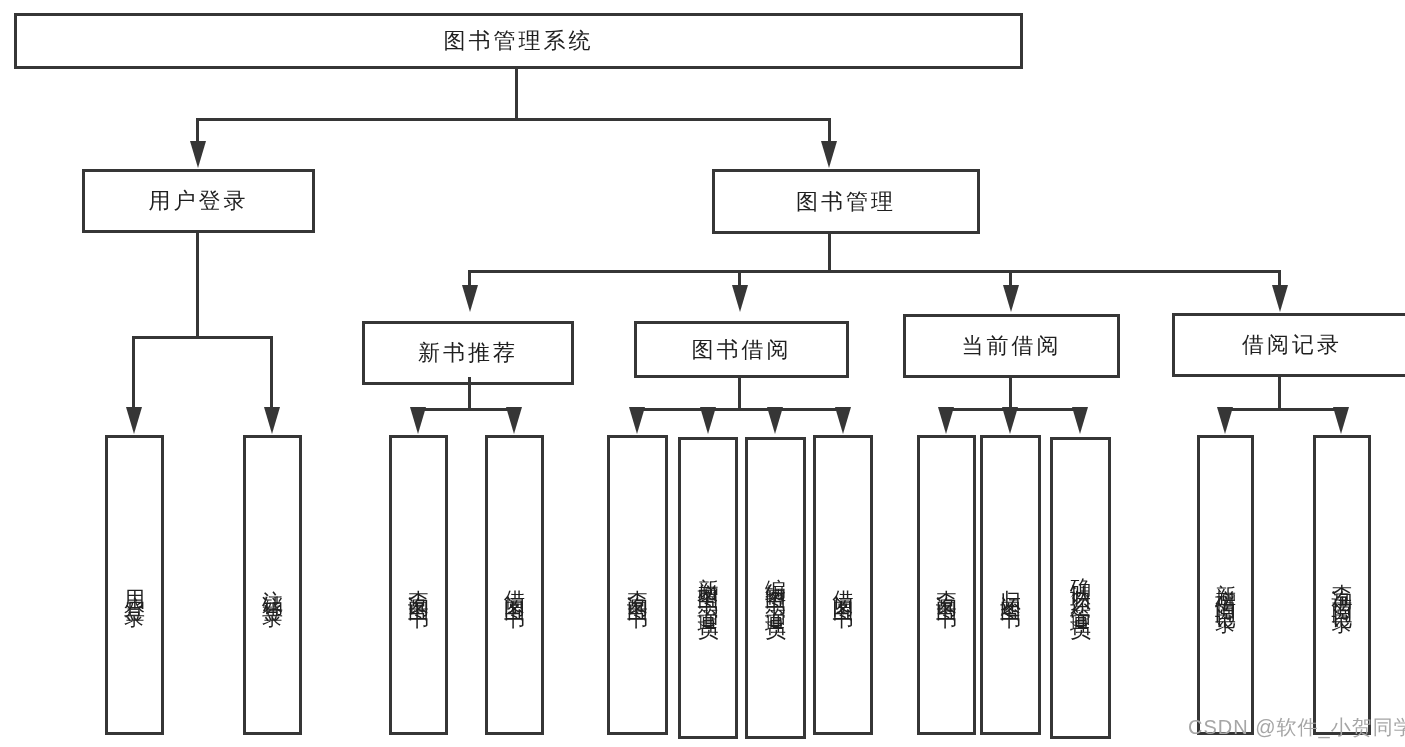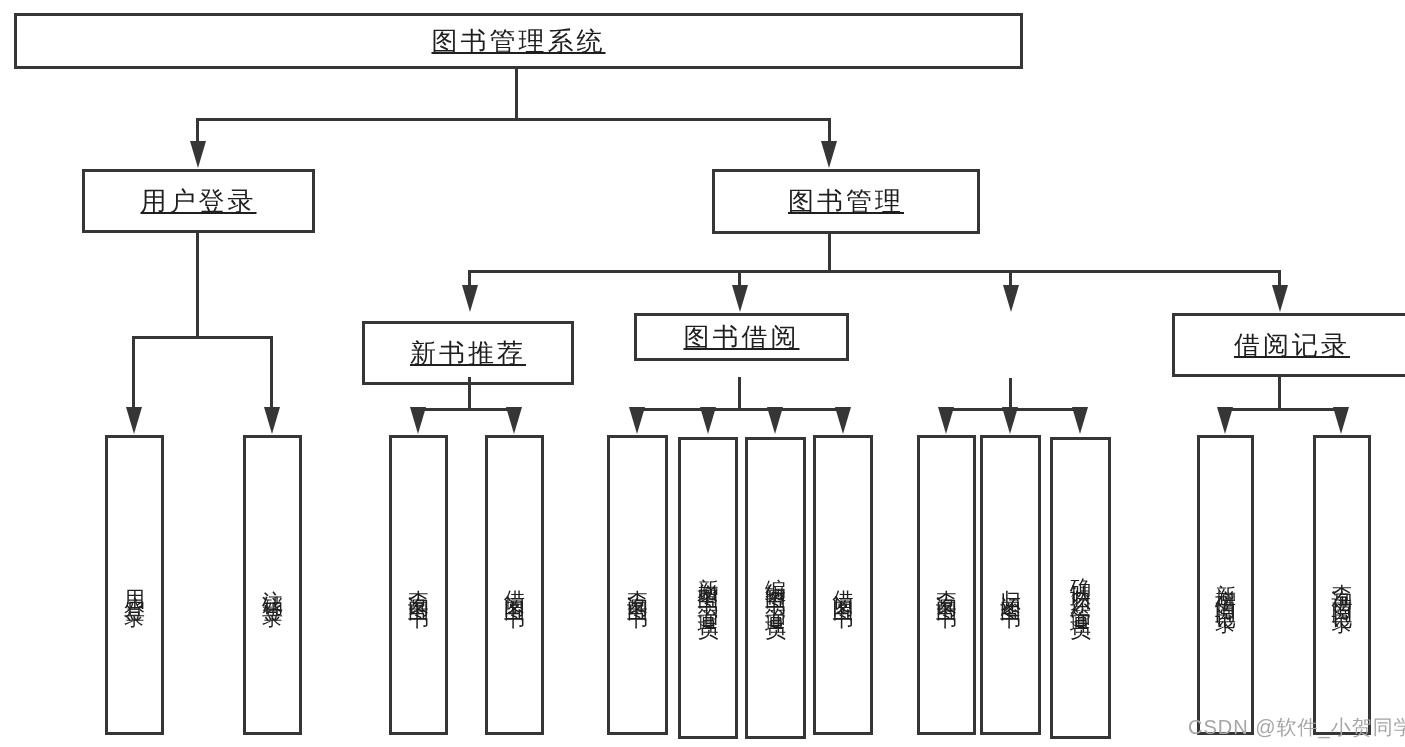--- a/index.html
+++ b/index.html
@@ -6,21 +6,21 @@
   .canvas {
     position:relative; width:1405px; height:747px; background:#ffffff;
     font-family:"Liberation Sans", sans-serif; color:#1f1f1f; overflow:hidden;
   }
   .node {
     position:absolute; box-sizing:border-box;
     border:3px solid #363636; background:#ffffff;
     display:flex; align-items:center; justify-content:center;
     text-align:center; color:#1f1f1f;
   }
-  .node.hlabel { font-size:26px; letter-spacing:3px; white-space:nowrap;text-decoration:underline; }
+  .node.hlabel { font-size:22px; letter-spacing:3px; white-space:nowrap; }
   .node.leaf {
     writing-mode:vertical-rl; text-orientation:mixed;
     font-size:21px; letter-spacing:6px; line-height:1.15;
   }
   .vline { position:absolute; width:3px; background:#363636; }
   .hline { position:absolute; height:3px; background:#363636; }
   .arrow {
     position:absolute; width:0; height:0;
     border-left:8px solid transparent; border-right:8px solid transparent;
     border-top:27px solid #363636;
@@ -34,21 +34,22 @@
 <body>
 
 <div class="canvas">
 
   <div class="node hlabel" style="left:14px;top:13px;width:1009px;height:56px">图书管理系统</div>
 
   <div class="node hlabel" style="left:82px;top:169px;width:233px;height:64px">用户登录</div>
   <div class="node hlabel" style="left:712px;top:169px;width:268px;height:65px">图书管理</div>
 
   <div class="node hlabel" style="left:362px;top:321px;width:212px;height:64px">新书推荐</div>
-  <div class="node hlabel" style="left:634px;top:313px;width:215px;height:48px">图书借阅</div>
+  <div class="node hlabel" style="left:634px;top:321px;width:215px;height:57px">图书借阅</div>
+  <div class="node hlabel" style="left:903px;top:314px;width:217px;height:64px">当前借阅</div>
   <div class="node hlabel" style="left:1172px;top:313px;width:240px;height:64px">借阅记录</div>
 
   <div class="node leaf" style="left:105px;top:435px;width:59px;height:300px">用户登录</div>
   <div class="node leaf" style="left:243px;top:435px;width:59px;height:300px">注销登录</div>
 
   <div class="node leaf" style="left:389px;top:435px;width:59px;height:300px">查询图书</div>
   <div class="node leaf" style="left:485px;top:435px;width:59px;height:300px">借阅图书</div>
 
   <div class="node leaf" style="left:607px;top:435px;width:61px;height:300px">查询图书</div>
   <div class="node leaf" style="left:678px;top:437px;width:60px;height:302px">新增图书（管理员）</div>

